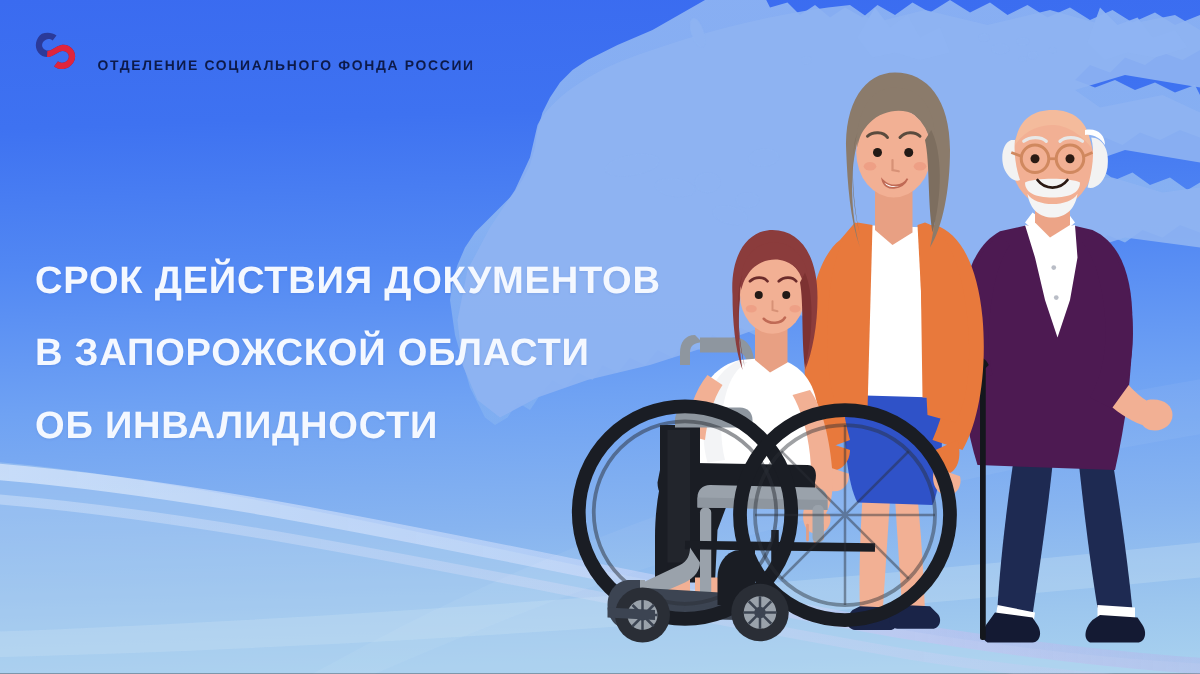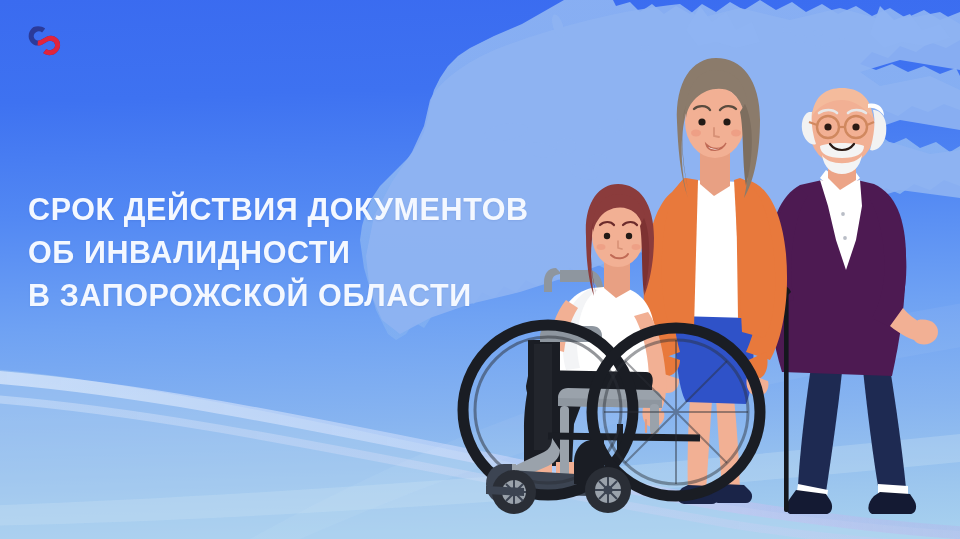--- a/index.html
+++ b/index.html
@@ -24,21 +24,21 @@
   }
   #header-text div{display:block;}
 
   
   #title{
     position:absolute;left:28px;top:188px;z-index:40;
     color:#f4f8ff;font-size:30.5px;font-weight:bold;letter-spacing:0.6px;
     line-height:43px;text-transform:uppercase;
     text-shadow:0 1px 2px rgba(30,60,150,.10);
   }
-  #title .tline{display:block;white-space:nowrap;}
+  #title .tline{display:block;white-space:nowrap;margin-top:15px;}
 </style>
 </head>
 <body>
 
 <div id="stage">
 
   <div class="layer">
     <svg class="svgfill" viewBox="0 0 960 539" preserveAspectRatio="none">
       <defs>
         <linearGradient id="mapg" x1="0" y1="0" x2="0" y2="1">
@@ -386,22 +386,23 @@
                C34.2,30.7 35.7,24.2 32.3,19.6 C29.4,15.6 24.3,14.6 20.1,17
                L15.2,19.8 C12.6,21.2 9.6,20.4 8.3,18.2 C7,16 7.9,13.2 10.4,11.9
                C12.3,10.9 14.5,11.2 16.1,12.4 L19.2,8.4 C15.9,5.9 11.2,5.6 7.5,7 Z" fill="#2b3a99"></path>
       <path d="M20.1,17 C24.3,14.6 29.4,15.6 32.3,19.6 C35.7,24.2 34.2,30.7 28.9,33.7
                C25.3,35.8 20.6,35.6 17.2,33.1 L20.4,29 C22,30.3 24.2,30.6 26.2,29.6
                C28.8,28.3 29.8,25.5 28.5,23.2 C27.2,21 24.1,20.1 21.4,21.6
                L16.3,24.4 C14.8,25.2 13.2,25.6 11.6,25.6 L11.9,20.7
                C13.1,20.6 14.2,20.3 15.2,19.8 Z" fill="#e0243c"></path>
     </svg>
     <div id="header-text">
+      <div>ОТДЕЛЕНИЕ СОЦИАЛЬНОГО ФОНДА РОССИИ</div>
     </div>
   </div>
 
   <div id="title">
     <span class="tline">СРОК ДЕЙСТВИЯ ДОКУМЕНТОВ</span>
+    <span class="tline">В ЗАПОРОЖСКОЙ ОБЛАСТИ</span>
     <span class="tline">ОБ ИНВАЛИДНОСТИ</span>
-    <span class="tline">В ЗАПОРОЖСКОЙ ОБЛАСТИ</span>
   </div>
 
 </div>
 
 </body></html>

